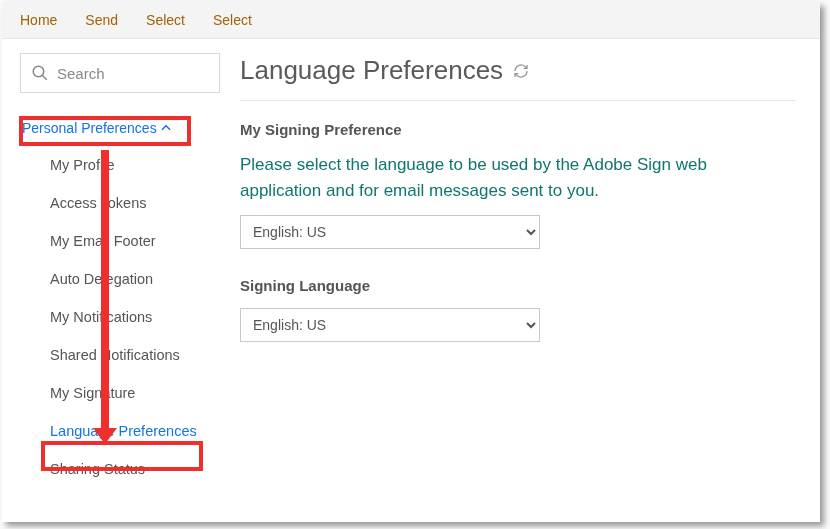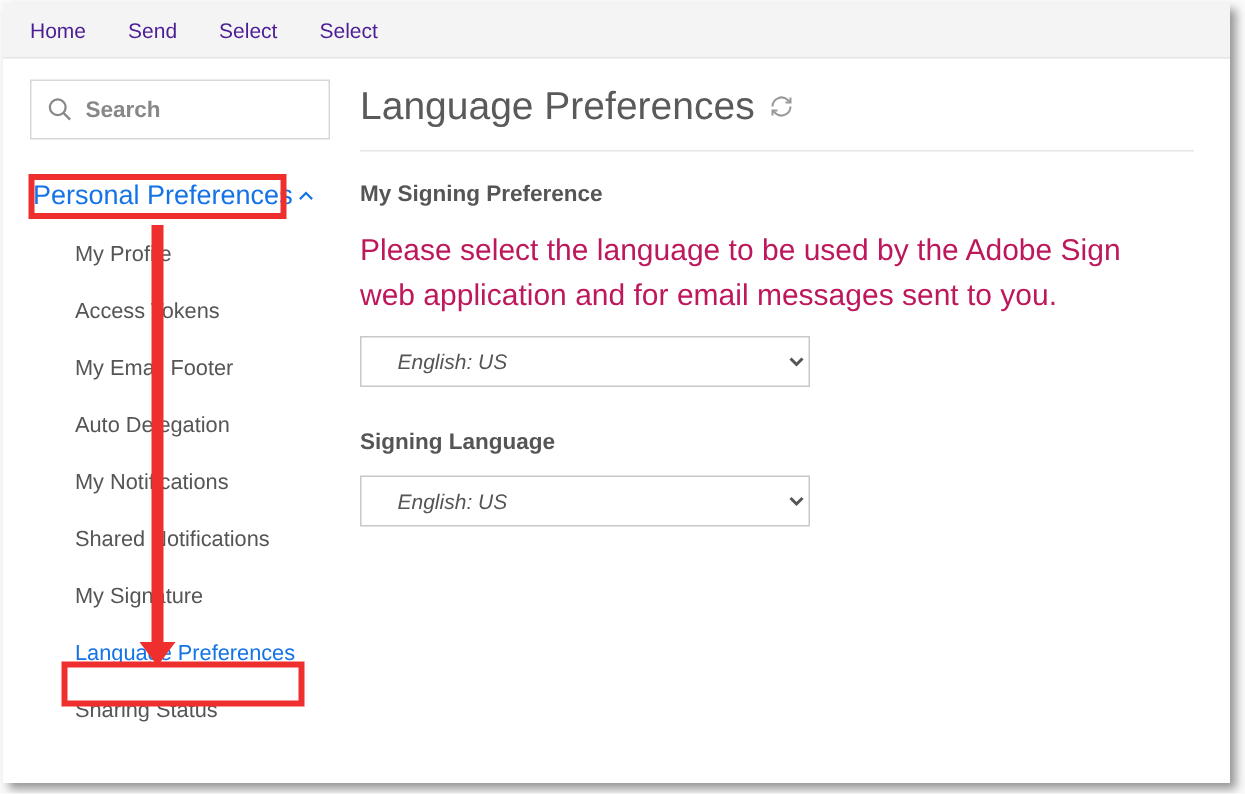--- a/index.html
+++ b/index.html
@@ -20,21 +20,21 @@
     display: flex;
     flex-direction: column;
   }
   .topbar {
     background: #f4f4f4;
     border-bottom: 1px solid #e5e5e5;
     padding: 10px 18px;
     display: flex;
     gap: 28px;
     font-size: 14px;
-    color: #4c1d95;
+    color: #a16207;
   }
   .topbar span { cursor: pointer; }
   .content {
     display: flex;
     flex: 1;
     overflow: hidden;
   }
   .sidebar {
     width: 230px;
     padding: 14px 12px 14px 18px;
@@ -51,29 +51,28 @@
     margin-bottom: 22px;
   }
   .searchbox svg { flex: 0 0 auto; }
   .search-input {
     border: none;
     outline: none;
     font-size: 15px;
     color: #0c4a6e;
     width: 100%;
     background: transparent;
-    font-weight: bold;
   }
   .search-input::placeholder { color: #888; }
   .sidebar-header {
     display: flex;
     align-items: center;
     justify-content: flex-start;
     color: #1473e6;
-    font-size: 18px;
+    font-size: 14px;
     padding: 4px 0;
     cursor: pointer;
     position: relative;
   }
   .sidebar-header .label { padding: 1px 2px; }
   .subitems {
     margin-top: 16px;
     display: flex;
     flex-direction: column;
     gap: 22px;
@@ -99,36 +98,35 @@
     border-bottom: 1px solid #e5e5e5;
     margin-bottom: 20px;
   }
   .section-title {
     font-size: 15px;
     font-weight: 600;
     color: #555;
     margin-bottom: 14px;
   }
   .section-desc {
-    font-size: 20px;
-    color: #be185d;
+    font-size: 17px;
+    color: #0f766e;
     line-height: 1.5;
     margin-bottom: 12px;
     max-width: 540px;
   }
   .select {
     width: 300px;
     height: 34px;
     border: 1px solid #c8c8c8;
     font-size: 14px;
     color: #555;
-    padding: 0 20px;
+    padding: 0 8px;
     background: #fff;
     margin-bottom: 28px;
-    font-style: italic;
   }
   
   .annot {
     position: absolute;
     pointer-events: none;
   }
   .box1 {
     left: 19px; top: 116px; width: 172px; height: 30px;
     border: 4px solid #ef2e2e;
   }

